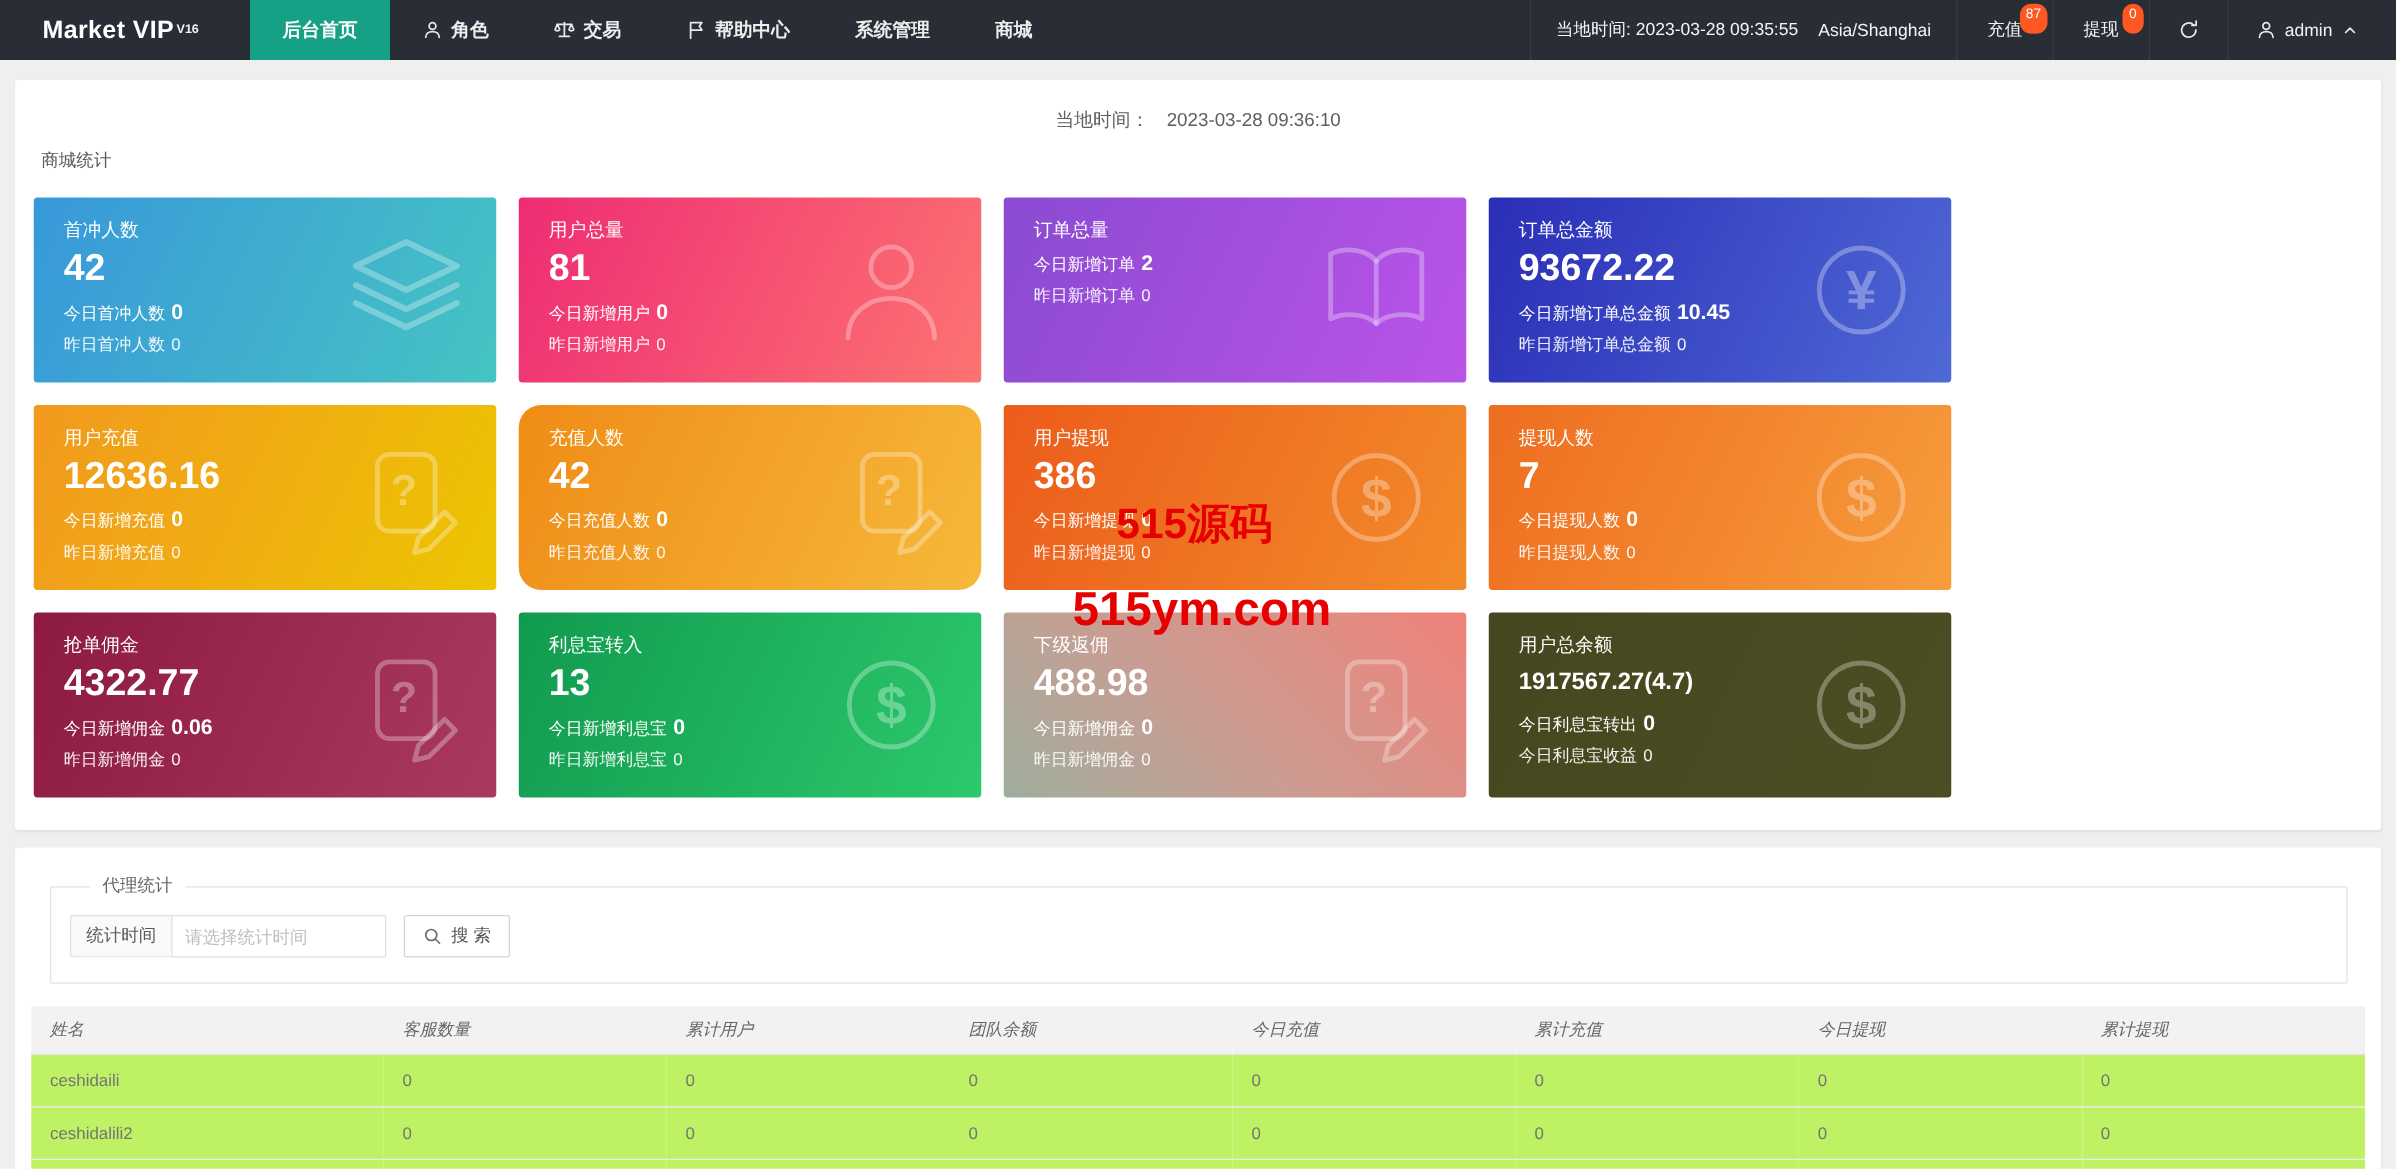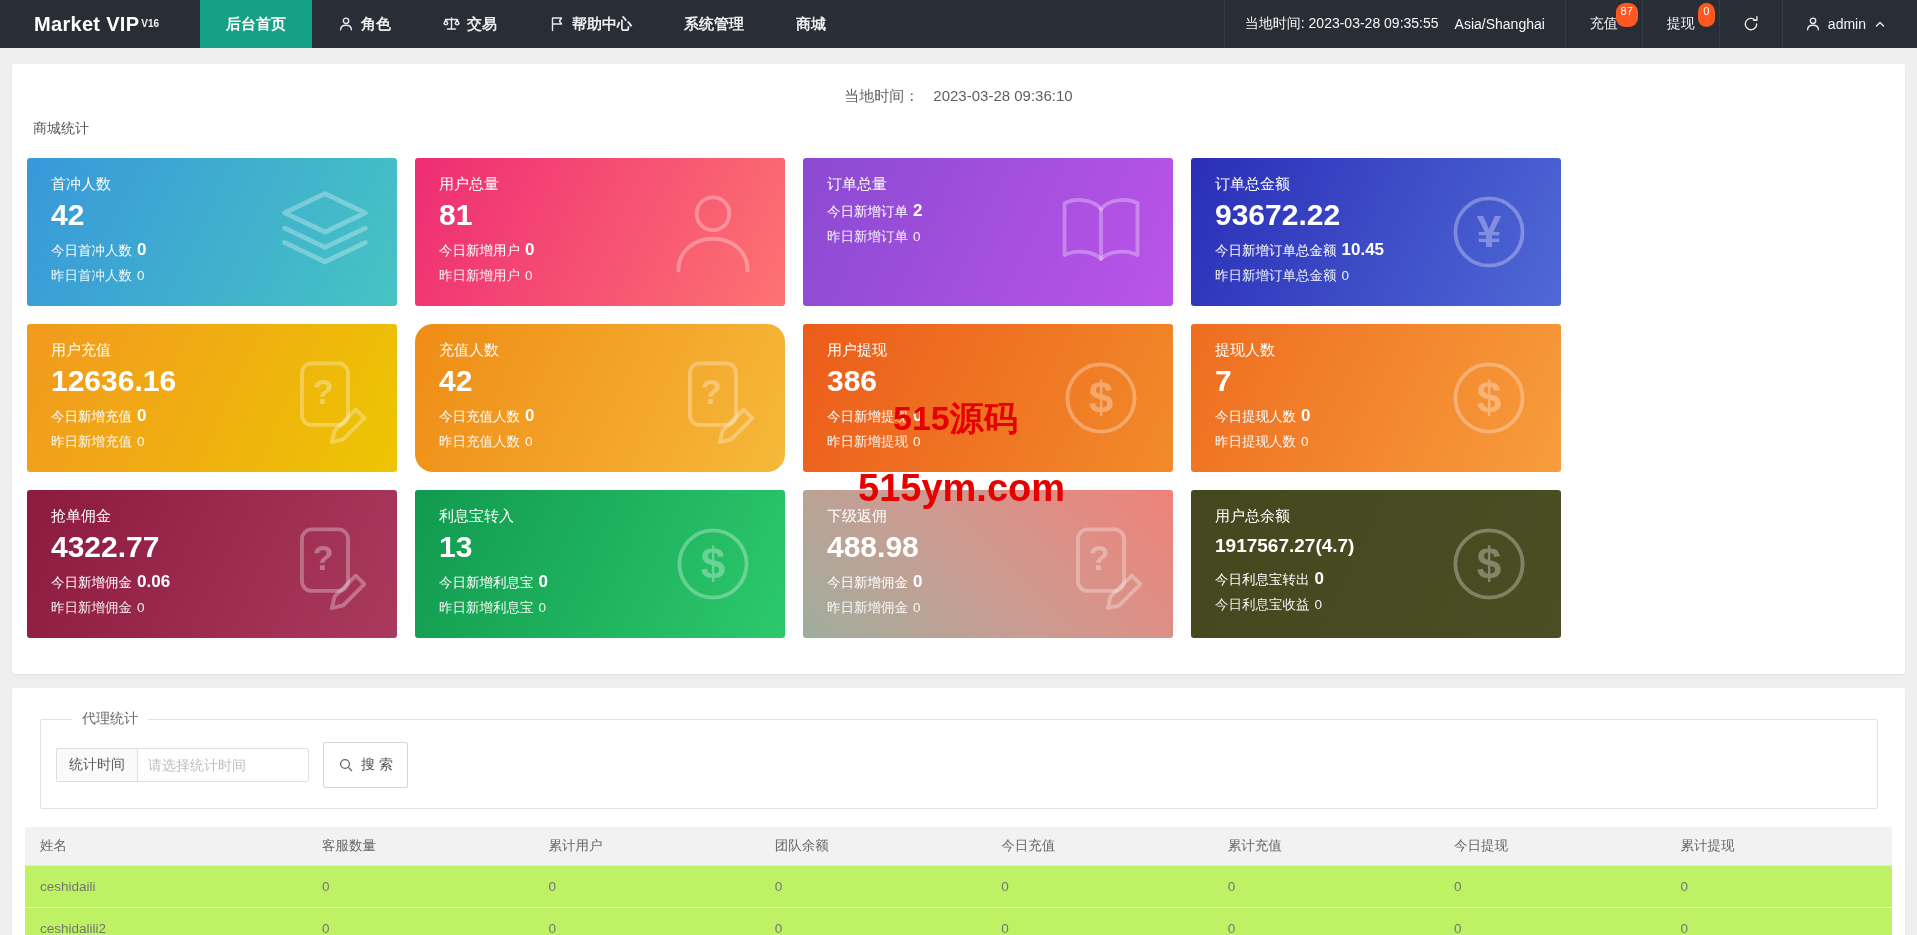--- a/index.html
+++ b/index.html
@@ -39,21 +39,21 @@
   .nav-user { padding:0 30px 0 22px; gap:7px; cursor:pointer; }
   svg.glyph { stroke:#e9e9e9; fill:none; stroke-width:1.4; stroke-linecap:round; stroke-linejoin:round; }
   
   .main { padding:16px 12px 0; }
   .panel { background:#fff; border-radius:3px; box-shadow:0 1px 2px rgba(0,0,0,.06); }
   .panel-stats { padding-bottom:18px; }
   .time-row { text-align:center; padding-top:23px; font-size:15px; color:#5f5f5f; }
   .time-row .tl { margin-right:14px; }
   .section-label { margin:14px 0 0 21px; font-size:14px; color:#565656; }
   .cards-grid {
-    margin:20px 0 18px 15px; display:grid;
+    margin:20px 0 8px 15px; display:grid;
     grid-template-columns:repeat(4,370px); column-gap:13px; row-gap:17px;gap:18px;
   }
   
   .stat-card {
     height:148px; border-radius:3px; color:#fff; position:relative;
     padding:17px 20px 12px 24px; overflow:hidden;
   }
   .stat-card .card-title { font-size:15px; }
   .stat-card .card-value { font-size:30px; font-weight:bold; margin-top:4px; line-height:1.15; }
   .stat-card.small-value .card-value { font-size:19px; line-height:1.7; }
@@ -92,32 +92,32 @@
     border:1px solid #dcdfe6; border-right:none; border-radius:2px 0 0 2px;
     font-size:14px; color:#5a5a5a;
   }
   .filter-input {
     width:172px; border:1px solid #dcdfe6; border-radius:0 2px 2px 0;
     padding:0 10px; font-size:14px; color:#333; outline:none;
     font-family:"Liberation Sans","DejaVu Sans",sans-serif;
   }
   .filter-input::placeholder { color:#bfbfbf; }
   .search-btn {
-    margin-left:14px; height:46px; padding:0 14px; background:#fff;
+    margin-left:14px; height:34px; padding:0 14px; background:#fff;
     border:1px solid #d6d6d6; border-radius:2px; font-size:14px; color:#555;
     display:flex; align-items:center; gap:7px; cursor:pointer;
     font-family:"Liberation Sans","DejaVu Sans",sans-serif;
   }
   .search-btn svg { stroke:#666; fill:none; stroke-width:1.3; }
   
   .agent-table-wrap { margin:18px 13px 0; }
   table.agent-table { width:100%; border-collapse:collapse; table-layout:fixed; }
   .agent-table th {
     background:#f2f2f2; font-weight:normal; text-align:left; font-size:13.5px;
-    color:#666; padding:10px 0 10px 15px; border-bottom:1px solid #e4e4e4;
+    color:#666; padding:10px 0 10px 15px; border-bottom:1px solid #e4e4e4;font-style:italic;
   }
   .agent-table td {
     font-size:13.5px; color:#757575; padding:13px 0 13px 15px;
     border-bottom:1px solid #ececec; background:#bef264;
   }
 </style>
 </head>
 <body>
 
 <div class="navbar">

